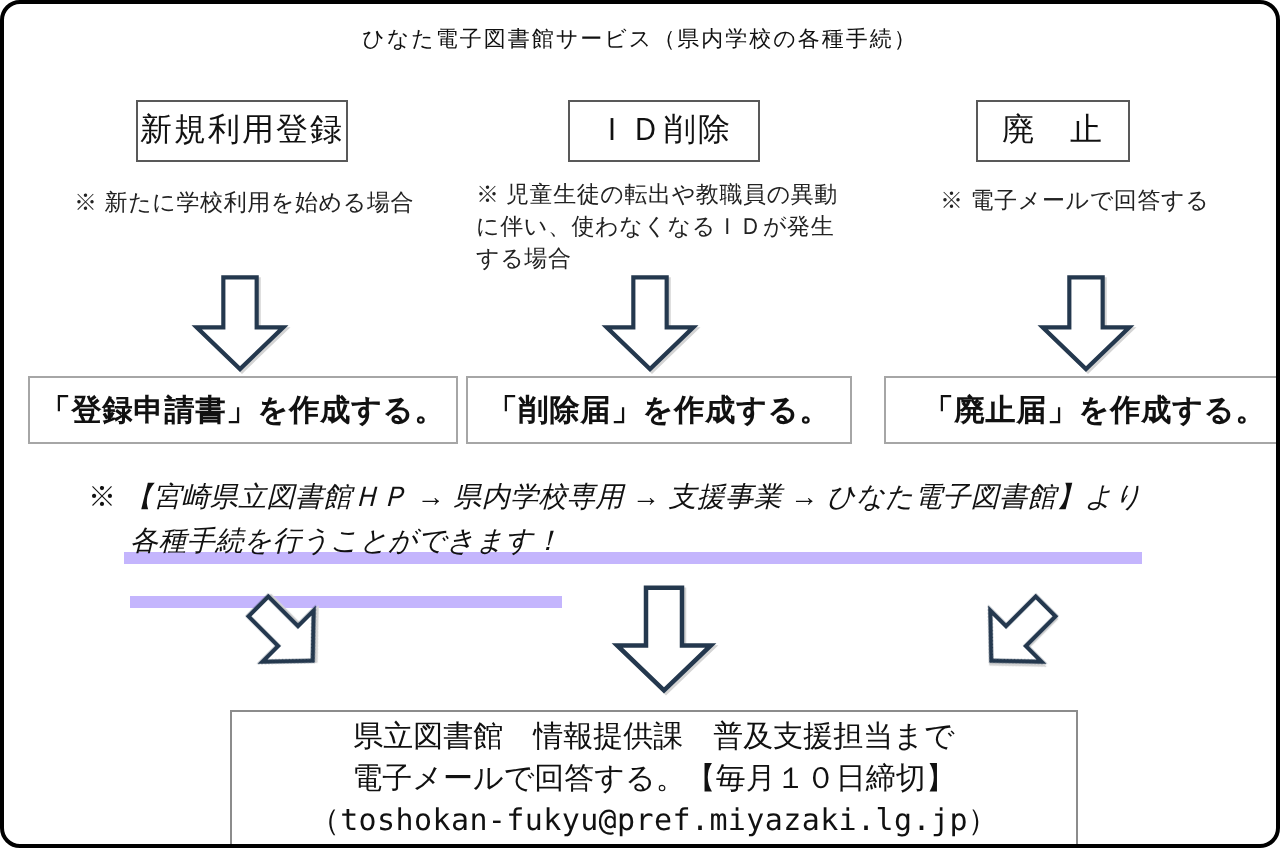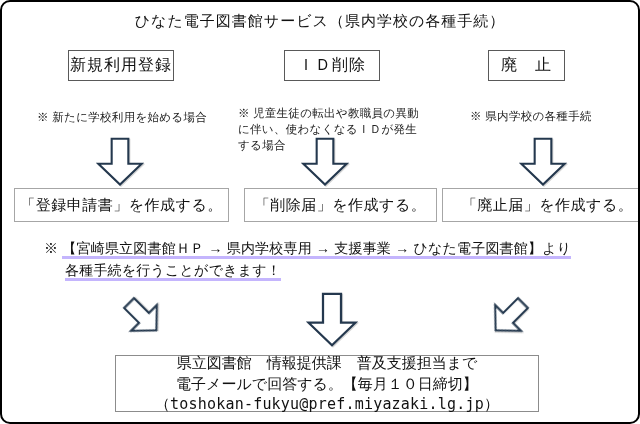--- a/index.html
+++ b/index.html
@@ -5,62 +5,62 @@
   html,body { margin:0; padding:0; background:#fff; }
   .page {
     position:relative; width:640px; height:424px;
     background:#fff; box-sizing:border-box;
     border:2px solid #000; border-radius:10px;
     font-family:"Liberation Sans", sans-serif;
     color:#1a1a1a; overflow:hidden;
   }
   .title {
     position:absolute; left:0; top:10px; width:100%;
-    text-align:center; font-size:15px; letter-spacing:1px; color:#111;
+    text-align:center; font-size:11px; letter-spacing:1px; color:#111;
   }
   .proc-box {
     position:absolute; top:48px; height:31px; box-sizing:border-box;
     border:1px solid #595959; background:#fff;
     display:flex; align-items:center; justify-content:center;
     font-size:16px; letter-spacing:1px; color:#111;
   }
   .pb1 { left:66px;  width:106px; }
   .pb2 { left:282px; width:96px; }
   .pb3 { left:486px; width:77px; }
   .note {
     position:absolute; font-size:11.5px; line-height:16px;
-    color:#222; white-space:pre-line; letter-spacing:0.3px;margin-top:15px;
+    color:#222; white-space:pre-line; letter-spacing:0.3px;
   }
   .n1 { left:35px;  top:92px; }
   .n2 { left:236px; top:88px; width:190px;font-family:Liberation Serif, serif; }
   .n3 { left:468px; top:91px; }
   .arrow { position:absolute; filter:drop-shadow(1px 1.5px 0 #d4d4d4); }
   .a1 { left:91px;  top:135px; }
   .a2 { left:296px; top:135px; }
   .a3 { left:514px; top:135px; }
   .result-box {
     position:absolute; top:186px; height:34px; box-sizing:border-box;
     border:1px solid #a6a6a6; background:#fff;
     display:flex; align-items:center; justify-content:center;
-    font-size:15px; letter-spacing:0.5px; color:#111;
+    font-size:15px; letter-spacing:0.5px; color:#111;font-weight:bold;
   }
   .rb1 { left:12px;  width:215px; }
-  .rb2 { left:242px; width:193px; }
+  .rb2 { left:231px; width:193px; }
   .rb3 { left:440px; width:211px; }
   .hp-line { position:absolute; font-size:14px; color:#111; letter-spacing:0.2px; }
   .hp1 { left:42px; top:238px; }
   .hp2 { left:63px; top:260px; }
-  .ul { border-bottom:3px solid #c4b5fd; padding-bottom:0; }
+  .ul { border-bottom:6px solid #c4b5fd; padding-bottom:20px;font-style:italic; }
   .se { transform:rotate(-45deg); }
   .sw { transform:rotate(45deg); }
   .d1 { left:120px; top:294px; }
   .d2 { left:303px; top:286px; }
   .d3 { left:486px; top:294px; }
   .footer-box {
-    position:absolute; left:113px; top:353px; width:424px; height:57px;
+    position:absolute; left:113px; top:353px; width:424px; height:68px;
     box-sizing:border-box; border:1px solid #8c8c8c; background:#fff;
     display:flex; flex-direction:column; align-items:center; justify-content:center;
     font-size:15px; line-height:21px; color:#111; text-align:center;
   }
   .email { font-family:"DejaVu Sans Mono", monospace; font-size:15px; letter-spacing:0.2px; }
 </style>
 </head>
 <body>
 
 <div class="page">
@@ -68,21 +68,21 @@
   <div class="title">ひなた電子図書館サービス（県内学校の各種手続）</div>
 
   <div class="proc-box pb2">ＩＤ削除</div>
   <div class="proc-box pb1">新規利用登録</div>
   <div class="proc-box pb3">廃　止</div>
 
   <div class="note n1">※ 新たに学校利用を始める場合</div>
   <div class="note n2">※ 児童生徒の転出や教職員の異動
 に伴い、使わなくなるＩＤが発生
 する場合</div>
-  <div class="note n3">※ 県内学校の各種手続</div>
+  <div class="note n3">※ 電子メールで回答する</div>
 
   <svg class="arrow a1" width="54" height="50" viewBox="0 0 60 60">
     <polygon points="20,2 40,2 40,32 56,32 30,57 4,32 20,32" fill="#ffffff" stroke="#24384e" stroke-width="2.5" stroke-linejoin="miter"></polygon>
   </svg>
   <svg class="arrow a2" width="54" height="50" viewBox="0 0 60 60">
     <polygon points="20,2 40,2 40,32 56,32 30,57 4,32 20,32" fill="#ffffff" stroke="#24384e" stroke-width="2.5" stroke-linejoin="miter"></polygon>
   </svg>
   <svg class="arrow a3" width="54" height="50" viewBox="0 0 60 60">
     <polygon points="20,2 40,2 40,32 56,32 30,57 4,32 20,32" fill="#ffffff" stroke="#24384e" stroke-width="2.5" stroke-linejoin="miter"></polygon>
   </svg>

